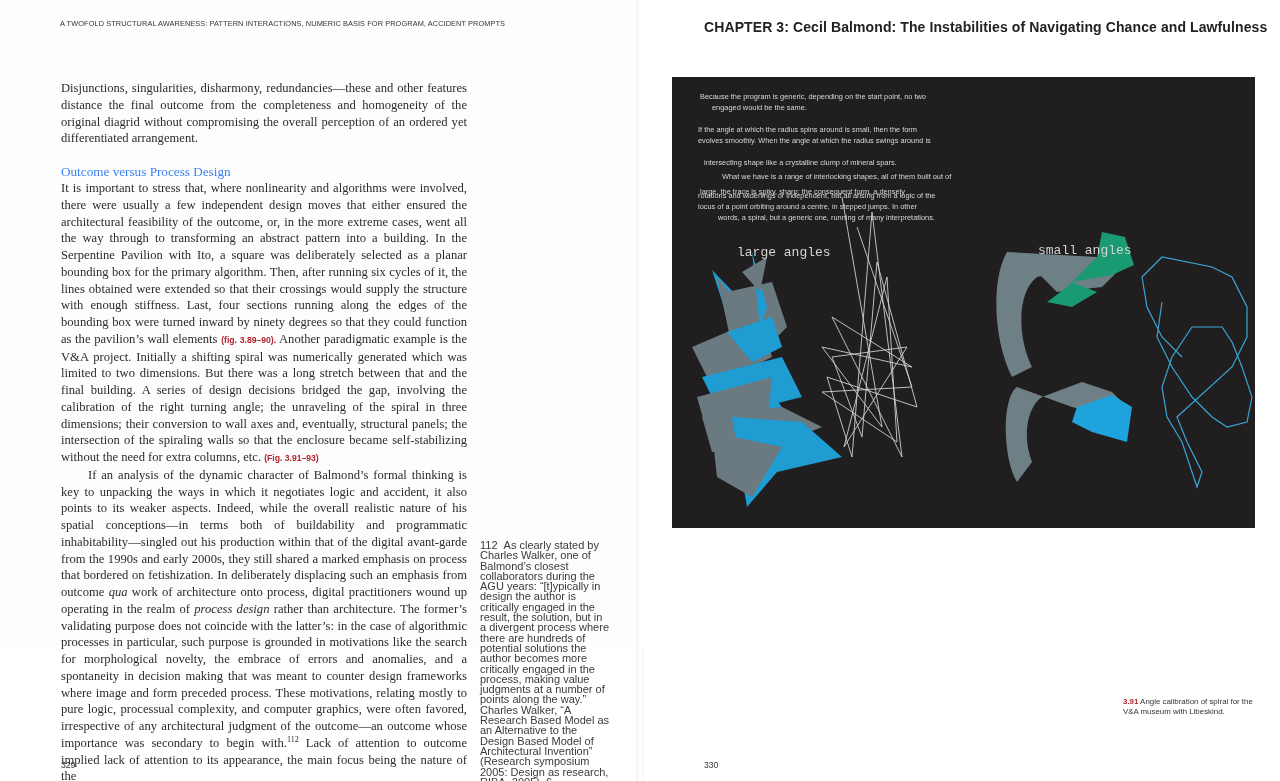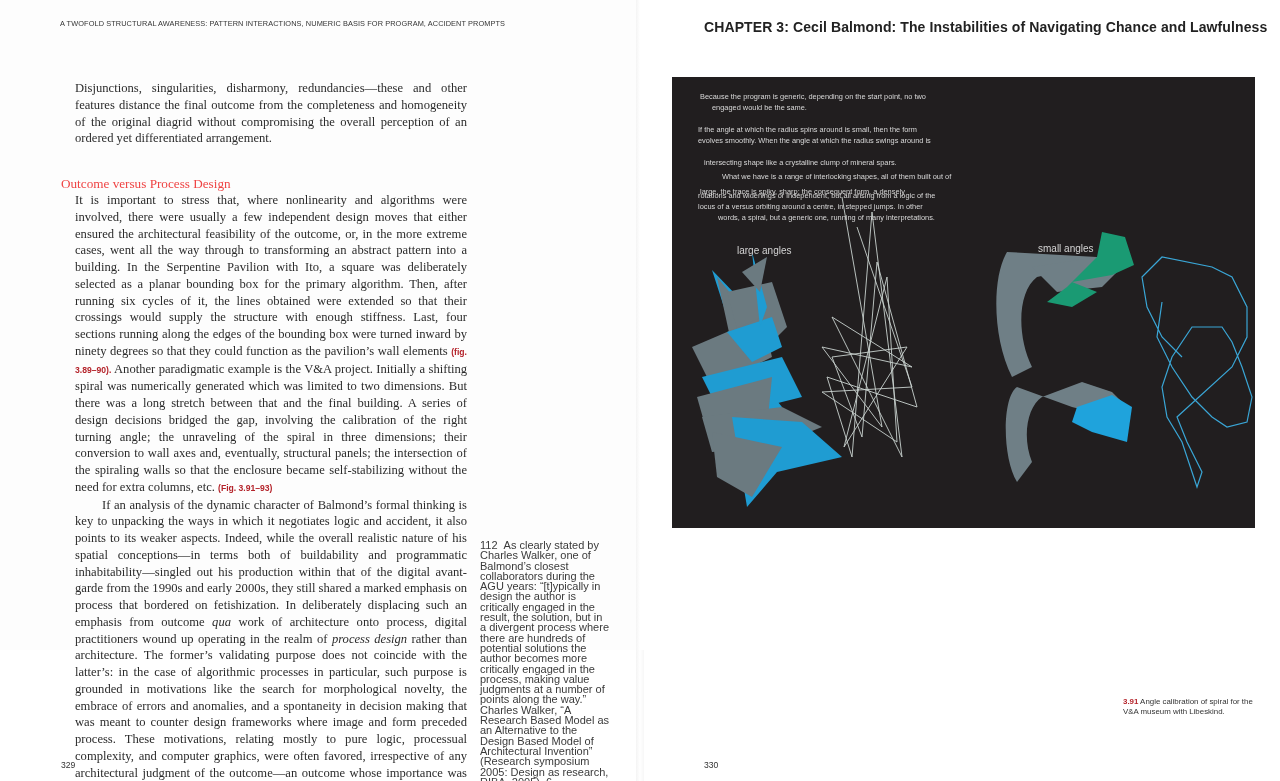--- a/index.html
+++ b/index.html
@@ -12,38 +12,38 @@
   .gutter { position: absolute; left: 636px; top: 0; width: 8px; height: 781px;
             background: linear-gradient(to right, #f4f4f4, #ffffff 50%, #f7f7f7); }
 
   .running-head { position: absolute; top: 19px; font-family: "Liberation Sans", sans-serif;
                   font-size: 8px; letter-spacing: 0.1px; color: #333; white-space: nowrap; }
   .running-head.left { left: 60px; transform: scaleX(0.92); transform-origin: left; }
   .running-head.right { left: 64px; font-size: 14px; font-weight: bold; color: #222; }
 
   .body-text { position: absolute; left: 61px; top: 80px; width: 406px;
                font-size: 12.6px; line-height: 16.75px; text-align: justify; color: #2b2b2b; }
-  .body-text p { text-align: justify; margin-left: 14px; }
+  .body-text p { text-align: justify; }
   .body-text .indent { text-indent: 27px; }
-  .body-text h3 { font-size: 13.2px; font-weight: normal; color: #ef4444; margin-top: 28px; line-height: 17px; }
+  .body-text h3 { font-size: 13.2px; font-weight: normal; color: #3b82f6; margin-top: 16px; line-height: 17px; }
   .fig-ref { font-family: "Liberation Sans", sans-serif; font-size: 8.6px; font-weight: bold; color: #b4232a; }
   .sup { font-size: 8px; vertical-align: super; line-height: 0; }
 
   .footnote { position: absolute; left: 480px; top: 540px; width: 130px;
               font-family: "Liberation Sans", sans-serif; font-size: 11px; line-height: 10.3px; color: #3a3a3a; }
   .footnote .fn-num { margin-right: 6px; }
 
   .folio { position: absolute; top: 760px; font-family: "Liberation Sans", sans-serif; font-size: 8.6px; color: #333; }
   .folio.left { left: 61px; }
   .folio.right { left: 64px; }
 
   .figure { position: absolute; left: 32px; top: 77px; width: 583px; height: 451px; background: #211e1f; }
   .fig-text { position: absolute; font-family: "Liberation Sans", sans-serif; font-size: 7.4px; line-height: 11.6px;
               color: #d8d8d8; white-space: nowrap; }
-  .fig-label { position: absolute; font-family: Liberation Sans, sans-serif; font-size: 10px; color: #d4d4d4; }
+  .fig-label { position: absolute; font-family: Liberation Mono, monospace; font-size: 13px; color: #d4d4d4; }
   .fig-svg { position: absolute; left: 0; top: 0; }
 
   .caption { position: absolute; left: 483px; top: 697px; width: 135px;
              font-family: "Liberation Sans", sans-serif; font-size: 7.9px; line-height: 10.3px; color: #333; }
   .caption .cap-num { color: #b4232a; font-weight: bold; }
 </style>
 </head>
 <body>
 
 <div class="page page-left">
@@ -120,21 +120,21 @@
     </svg>
 
     <div class="fig-text" style="left:28px;top:14px;">Because the program is generic, depending on the start point, no two</div>
     <div class="fig-text" style="left:40px;top:25px;">engaged would be the same.</div>
     <div class="fig-text" style="left:26px;top:47px;">If the angle at which the radius spins around is small, then the form</div>
     <div class="fig-text" style="left:26px;top:58px;">evolves smoothly. When the angle at which the radius swings around is</div>
     <div class="fig-text" style="left:28px;top:69px;margin-top:40px;">large, the trace is spiky, sharp; the consequent form, a densely</div>
     <div class="fig-text" style="left:32px;top:80px;text-align:center;">intersecting shape like a crystalline clump of mineral spars.</div>
     <div class="fig-text" style="left:26px;top:94px;margin-left:24px;">What we have is a range of interlocking shapes, all of them built out of</div>
     <div class="fig-text" style="left:26px;top:113px;">rotations and widenings or independent, but all arising from a logic of the</div>
-    <div class="fig-text" style="left:26px;top:124px;">locus of a versus orbiting around a centre, in stepped jumps. In other</div>
+    <div class="fig-text" style="left:26px;top:124px;">locus of a point orbiting around a centre, in stepped jumps. In other</div>
     <div class="fig-text" style="left:46px;top:135px;">words, a spiral, but a generic one, running of many interpretations.</div>
 
     <div class="fig-label" style="left:65px;top:168px;">large angles</div>
     <div class="fig-label" style="left:366px;top:166px;">small angles</div>
   </div>
 
   <div class="caption">
     <span class="cap-num">3.91</span><span> Angle calibration of spiral for the V&amp;A museum with Libeskind.</span>
   </div>
 

